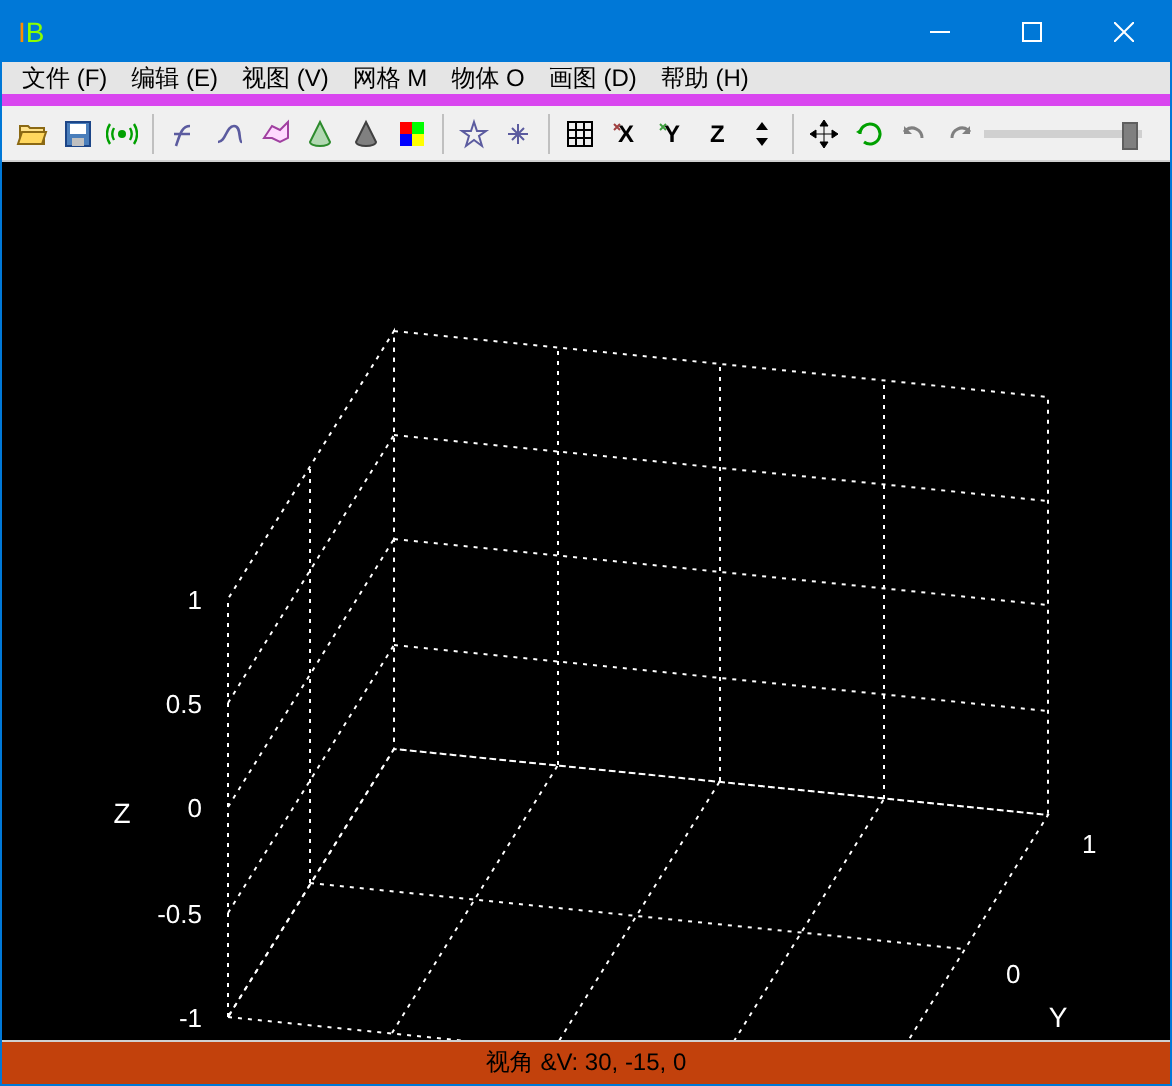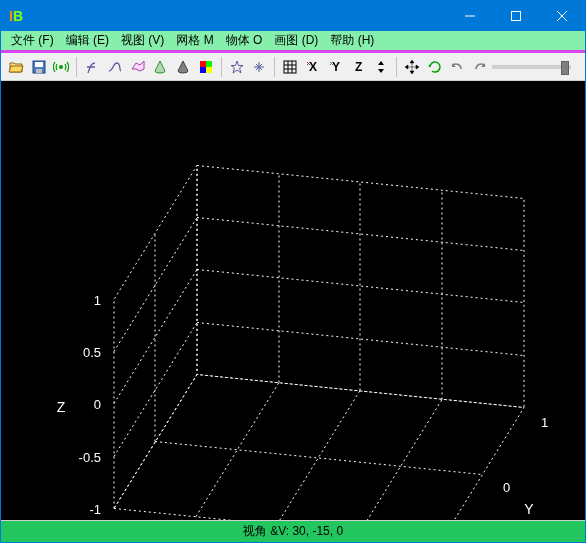--- a/index.html
+++ b/index.html
@@ -1,33 +1,33 @@
 <!DOCTYPE html>
 <html><head>
 <meta charset="utf-8">
 <style>
 *{box-sizing:border-box;margin:0;padding:0}
 body{font-family:"Microsoft YaHei","Segoe UI",sans-serif;font-size:12px;background:#fff;overflow:hidden}
 .window{width:586px;height:543px;display:flex;flex-direction:column;border:1px solid #0078d7}
 .titlebar{height:30px;background:#0078d7;color:#fff;display:flex;align-items:center;padding:0 0 0 8px}
-.titlebar .logo{font-weight:bold;font-size:14px;margin-right:8px}
+.titlebar .logo{font-weight:normal;font-size:14px;margin-right:8px}
 .titlebar .logo .l1{color:#ff8c00}
 .titlebar .logo .l2{color:#8cff00}
 .titlebar .title{flex:1}
 .winbtns{display:flex;height:100%}
 .winbtn{width:46px;height:100%;display:flex;align-items:center;justify-content:center;color:#fff;font-size:14px}
-.menubar{height:22px;background:#86efac;display:flex;align-items:center;padding:0 4px;border-bottom:3px solid #d946ef}
+.menubar{height:22px;background:#e5e5e5;display:flex;align-items:center;padding:0 4px;border-bottom:6px solid #d946ef}
 .menuitem{padding:2px 6px;cursor:default}
 .toolbar{height:28px;background:#f0f0f0;display:flex;align-items:center;padding:0 4px;border-bottom:1px solid #d0d0d0;gap:1px}
 .tbtn{width:22px;height:22px;display:flex;align-items:center;justify-content:center;border:1px solid transparent;cursor:default}
 .tsep{width:1px;height:20px;background:#c0c0c0;margin:0 3px}
 .tslider{width:80px;height:4px;background:#d0d0d0;margin-left:auto;margin-right:10px;position:relative}
 .tslider::after{content:"";position:absolute;right:2px;top:-4px;width:6px;height:12px;background:#808080;border:1px solid #606060}
 .viewport{flex:1;background:#000;position:relative;overflow:hidden}
-.statusbar{height:22px;background:#22c55e;border-top:1px solid #d0d0d0;display:flex;align-items:center;justify-content:center}
+.statusbar{height:22px;background:#c2410c;border-top:1px solid #d0d0d0;display:flex;align-items:center;justify-content:center}
 svg.plot{width:100%;height:100%}
 .axis-label{fill:#fff;font-family:Arial,sans-serif;font-size:14px}
 .tick-label{fill:#fff;font-family:Arial,sans-serif;font-size:13px}
 .gridline{stroke:#fff;stroke-width:1;stroke-dasharray:2 3;fill:none}
 </style>
 </head>
 <body>
 
 <div class="window">
   <div class="titlebar">

